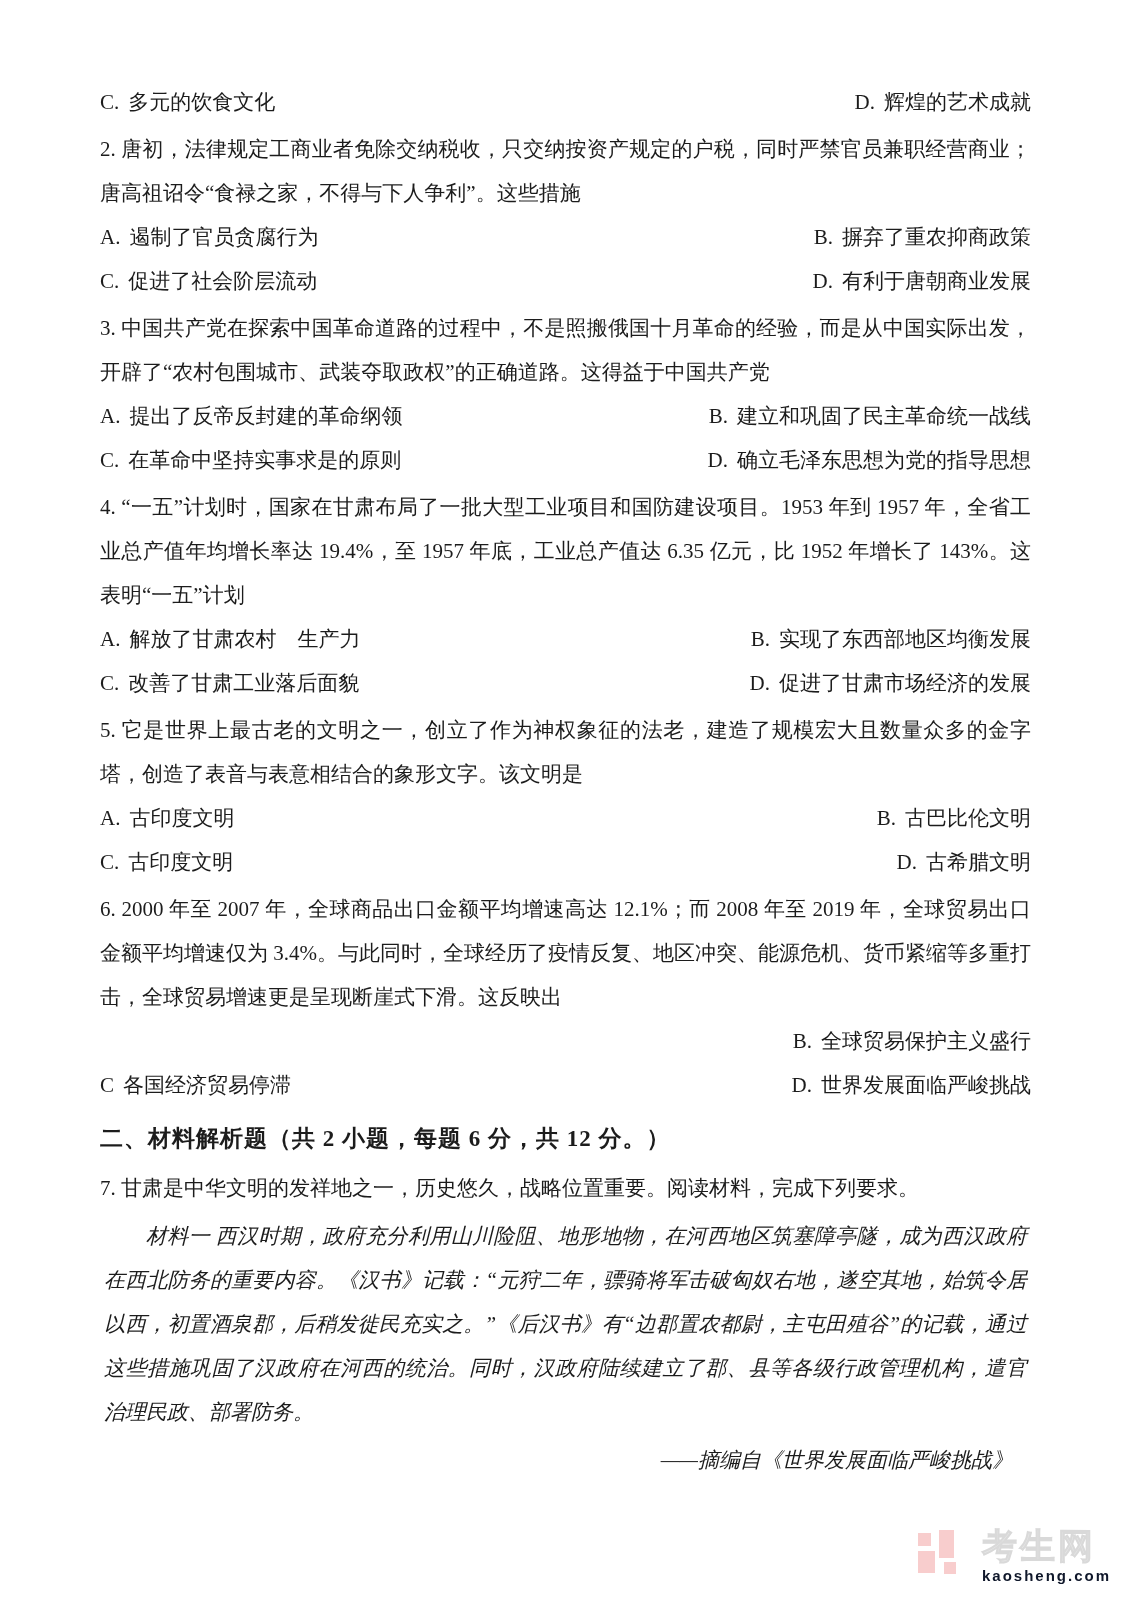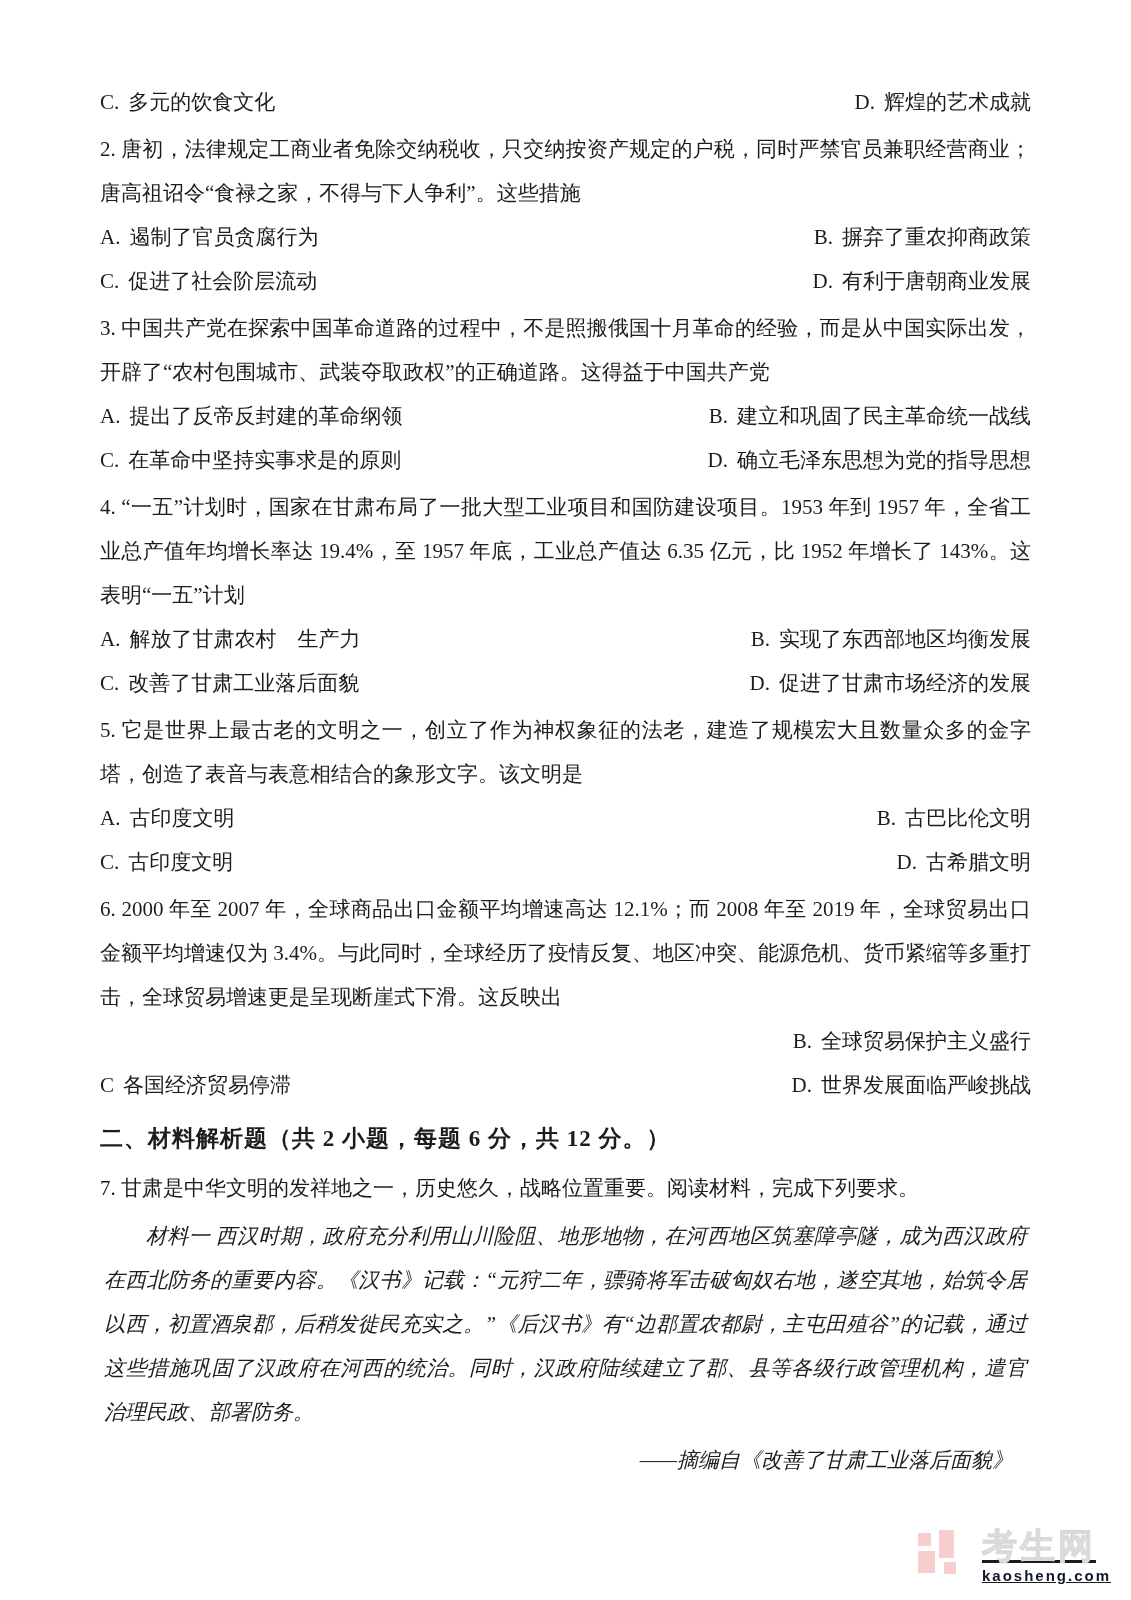--- a/index.html
+++ b/index.html
@@ -52,21 +52,20 @@
     font-style: italic;
   }
   
   .watermark {
     position: absolute;
     right: 20px;
     bottom: 16px;
     display: flex;
     align-items: flex-start;
     gap: 20px;
-    text-decoration: underline;
   }
   .wm-logo { position: relative; width: 46px; height: 46px; }
   .wm-logo i { position: absolute; display: block; background: #f8cdcd; }
   .wm-logo .b1 { left: 2px;  top: 3px;  width: 13px; height: 13px; }
   .wm-logo .b2 { left: 2px;  top: 21px; width: 17px; height: 22px; }
   .wm-logo .b3 { left: 23px; top: 0;    width: 15px; height: 28px; }
   .wm-logo .b4 { left: 28px; top: 32px; width: 12px; height: 12px; }
   .wm-cn {
     font-size: 35px;
     line-height: 34px;
@@ -155,21 +154,21 @@
         <div class="opt-left"><span class="opt-label">C</span><span>各国经济贸易停滞</span></div>
         <div class="opt-right"><span class="opt-label">D.</span><span>世界发展面临严峻挑战</span></div>
       </div>
     </section>
 
     <h2 class="section-heading">二、材料解析题（共 2 小题，每题 6 分，共 12 分。）</h2>
 
     <section class="q">
       <p class="stem">7. 甘肃是中华文明的发祥地之一，历史悠久，战略位置重要。阅读材料，完成下列要求。</p>
       <p class="material">材料一 西汉时期，政府充分利用山川险阻、地形地物，在河西地区筑塞障亭隧，成为西汉政府在西北防务的重要内容。《汉书》记载：“元狩二年，骠骑将军击破匈奴右地，遂空其地，始筑令居以西，初置酒泉郡，后稍发徙民充实之。”《后汉书》有“边郡置农都尉，主屯田殖谷”的记载，通过这些措施巩固了汉政府在河西的统治。同时，汉政府陆续建立了郡、县等各级行政管理机构，遣官治理民政、部署防务。</p>
-      <p class="attribution">——摘编自《改善了甘肃工业落后面貌》</p>
+      <p class="attribution">——摘编自《世界发展面临严峻挑战》</p>
     </section>
 
   </div>
 
   <div class="watermark">
     <div class="wm-logo">
       <i class="b1"></i>
         <i class="b2"></i>
         <i class="b3"></i>
         <i class="b4"></i>

